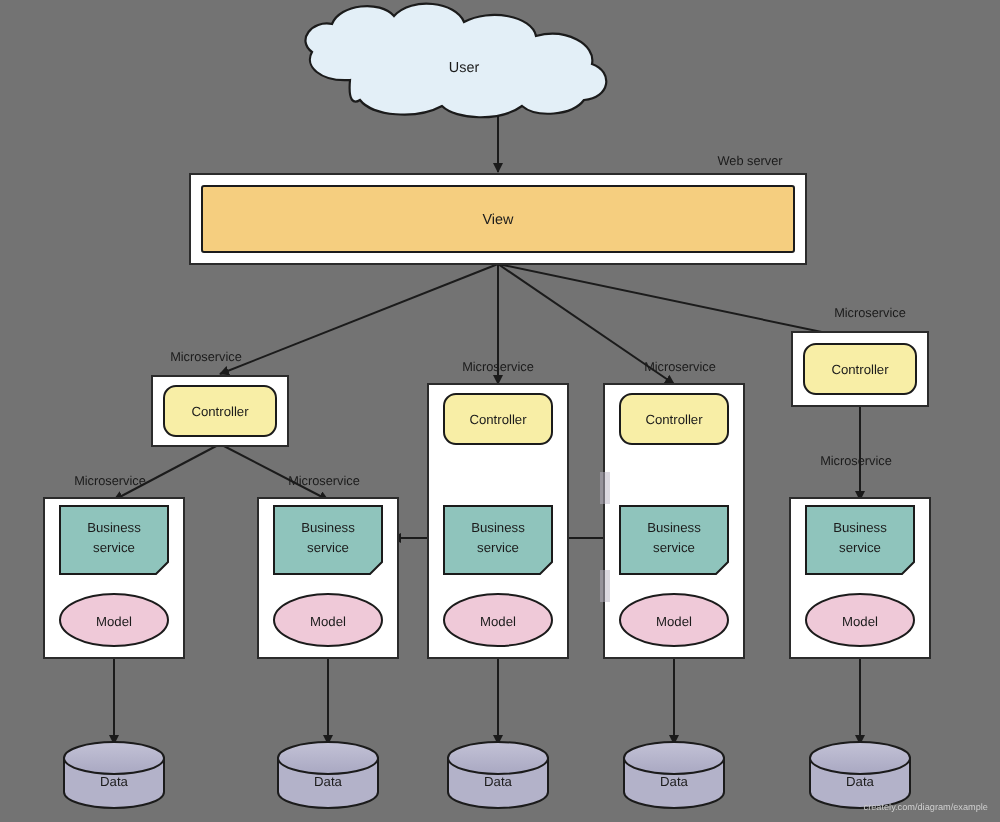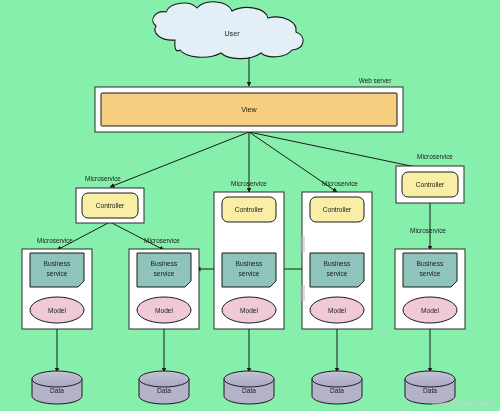--- a/index.html
+++ b/index.html
@@ -10,21 +10,21 @@
   body {
     width: 500px;
     height: 411px;
     font-family: "Liberation Sans", sans-serif;
     overflow: hidden;
   }
   #diagram-root {
     position: relative;
     width: 500px;
     height: 411px;
-    background: #86efac;
+    background: #737373;
   }
   svg.layer {
     position: absolute;
     top: 0;
     left: 0;
     width: 500px;
     height: 411px;
   }
   .node-label {
     font-family: "Liberation Sans", sans-serif;

